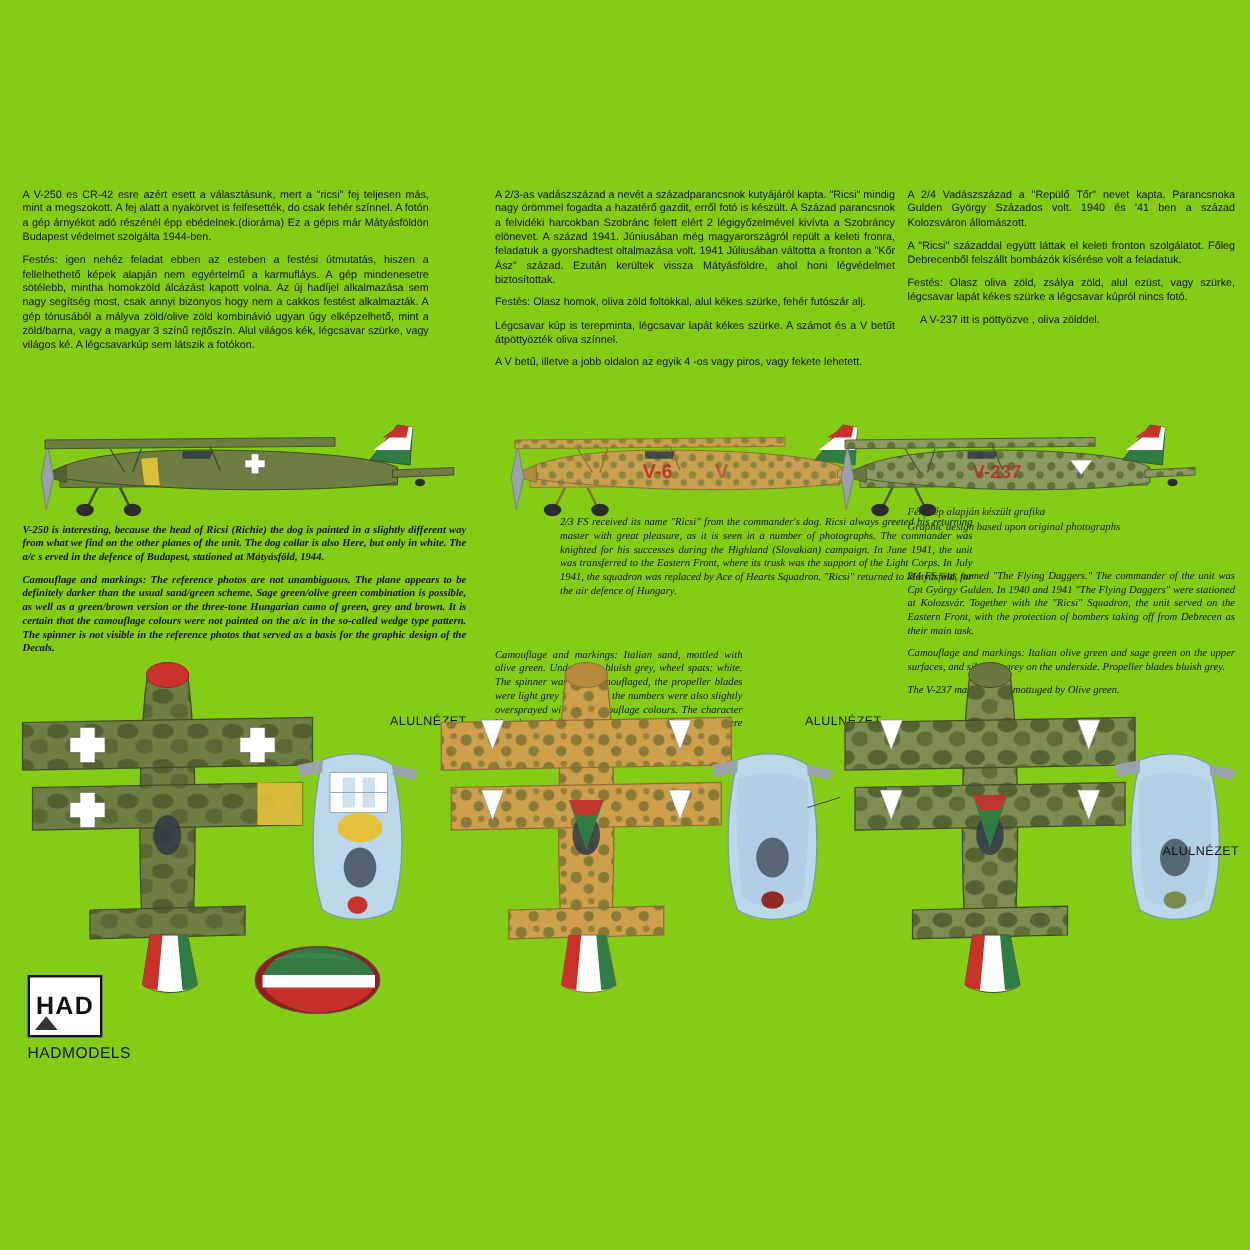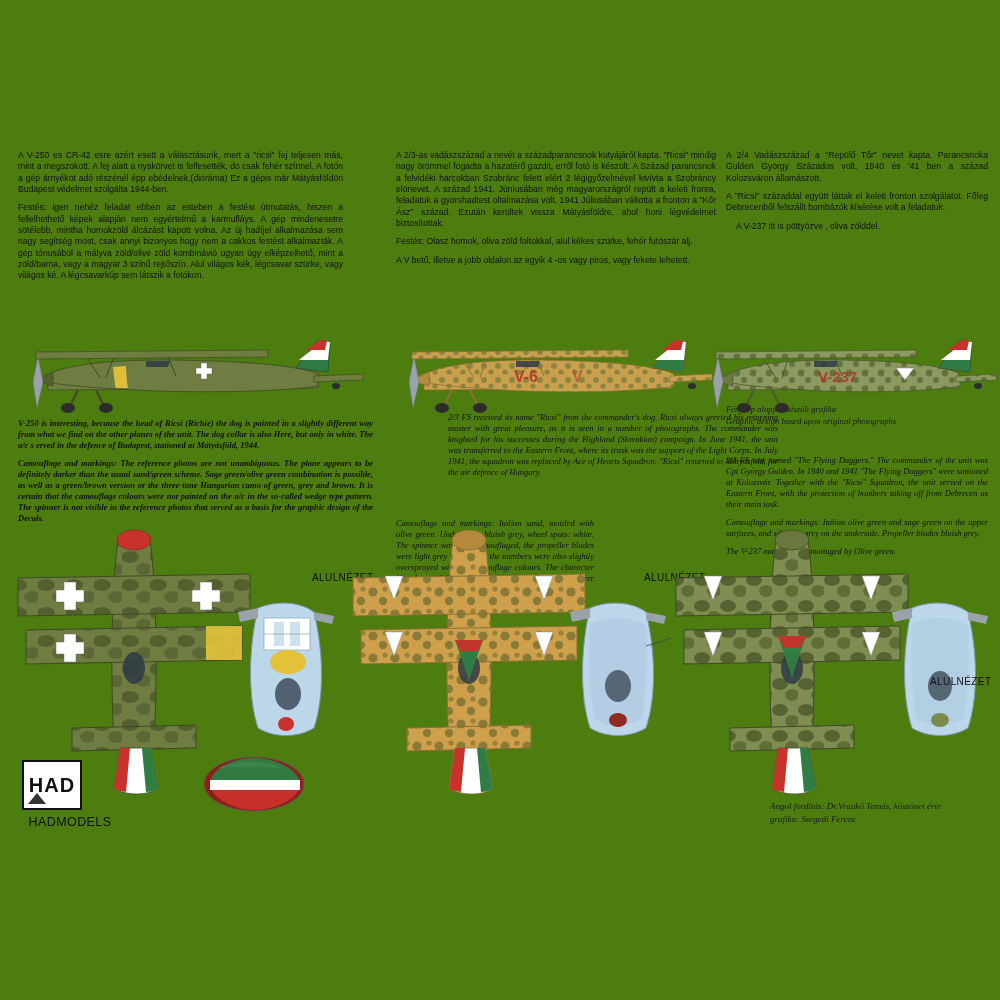--- a/index.html
+++ b/index.html
@@ -11,21 +11,21 @@
     width: 1000px;
     height: 1000px;
     position: relative;
     font-family: "Liberation Sans", sans-serif;
     color: #1a1a1a;
     overflow: hidden;
   }
   .sheet {
     position: absolute;
     inset: 0;
-    background: #4d7c0f;
+    background: #84cc16;
   }
   
   .col {
     position: absolute;
     font-size: 8.6px;
     line-height: 1.32;
     text-align: justify;
     color: #111;
   }
   .col p { margin: 0 0 7px 0; }
@@ -59,23 +59,22 @@
     left: 770px; top: 800px; width: 215px;
     font-family: "Liberation Serif", serif;
     font-style: italic;
     font-size: 9px;
     line-height: 1.4;
   }
 
   
   .logo {
     position: absolute;
-    left: 22px; top: 760px;
+    left: 22px; top: 780px;
     width: 96px;
-    text-align: center;
   }
   .logo-box {
     width: 56px; height: 46px;
     border: 2.5px solid #111;
     position: relative;
     display: flex;
     align-items: center;
     justify-content: center;
     background: #fff;
   }
@@ -121,26 +120,28 @@
 <div class="sheet">
 
   <div class="col hu colA">
     <p>A V-250 es CR-42 esre azért esett a választásunk, mert a "ricsi" fej teljesen más, mint a megszokott. A fej alatt a nyakörvet is felfesették, do csak fehér színnel. A fotón a gép árnyékot adó részénél épp ebédelnek.(dioráma) Ez a gépis már Mátyásföldön Budapest védelmet szolgálta 1944-ben.</p>
     <p>Festés: igen nehéz feladat ebben az esteben a festési útmutatás, hiszen a fellelhethető képek alapján nem egyértelmű a karmufláys. A gép mindenesetre sötélebb, mintha homokzöld  álcázást kapott volna. Az új hadíjel alkalmazása sem nagy segítség most, csak annyi bizonyos hogy nem a cakkos festést alkalmazták. A gép tónusából a mályva zöld/olive zöld kombinávió ugyan úgy elképzelhető, mint a zöld/barna, vagy a magyar 3 színű rejtőszín. Alul világos kék, légcsavar szürke, vagy világos ké. A légcsavarkúp sem látszik a fotókon.</p>
   </div>
 
   <div class="col hu colB">
     <p>A 2/3-as vadászszázad a nevét a századparancsnok kutyájáról kapta. "Ricsi" mindig nagy örömmel fogadta a hazatérő gazdit, erről  fotó is készült. A Század parancsnok a felvidéki harcokban Szobránc felett elért 2 légigyőzelmével kivívta a Szobráncy elönevet. A század 1941. Júniusában még magyarországról repült a keleti fronra, feladatuk a  gyorshadtest oltalmazása volt. 1941 Júliusában váltotta a fronton a "Kőr Ász" század. Ezután kerültek vissza Mátyásföldre, ahol honi légvédelmet biztosítottak.</p>
     <p>Festés: Olasz homok, oliva zöld foltokkal, alul kékes szürke, fehér futószár alj.</p>
+    <p>Légcsavar kúp is terepminta, légcsavar lapát kékes szürke. A számot és a V betűt átpöttyözték oliva színnel.</p>
     <p>A V betű, illetve a jobb oldalon az egyik 4 -os vagy piros, vagy fekete lehetett.</p>
   </div>
 
   <div class="col hu colC">
     <p>A 2/4 Vadászszázad a "Repülő Tőr" nevet kapta. Parancsnoka Gulden György Százados volt. 1940 és '41 ben a század Kolozsváron állomászott.</p>
     <p>A "Ricsi" századdal együtt láttak el keleti fronton szolgálatot. Főleg Debrecenből felszállt bombázók kísérése volt a feladatuk.</p>
+    <p>Festés: Olasz oliva zöld, zsálya zöld, alul ezüst, vagy szürke, légcsavar lapát kékes szürke a légcsavar kúpról nincs fotó.</p>
     <p class="indent">A V-237 itt is pöttyözve , oliva zölddel.</p>
   </div>
 
   <div class="col en enA">
     <p>V-250 is interesting, because the head of Ricsi (Richie) the                    dog is   painted in a slightly different way from what we find on the other planes of the              unit. The dog collar is also Here, but only in white. The a/c s erved in the defence of Budapest, stationed at Mátyásföld, 1944.</p>
     <p>Camouflage and markings: The reference photos are not unambiguous. The plane appears to be definitely darker than the usual sand/green scheme. Sage green/olive green combination is possible, as well as a green/brown version or the three-tone Hungarian camo of green, grey and brown. It is certain that the camouflage colours were not painted on the a/c in the so-called wedge type pattern. The spinner is not visible in the reference photos that served as a basis for the graphic design of the Decals.</p>
   </div>
 
   <div class="col en enB">
     <p>Camouflage and markings: Italian sand, mottled with olive green. Undersides: bluish grey, wheel spats: white. The                     spinner was also camouflaged, the propeller blades were light grey   The V- and the numbers were also slightly oversprayed with          the camouflage colours. The character V and one of the        numbers 6 on the right hand Side were either red or black.</p>
@@ -154,24 +155,20 @@
     <p>2/4 FS was named "The Flying Daggers." The commander of the unit was Cpt György Gulden. In 1940 and 1941 "The Flying Daggers" were stationed at Kolozsvár. Together with the "Ricsi" Squadron, the unit served on the Eastern Front, with the protection of bombers taking off from Debrecen as their main task.</p>
     <p>Camouflage and markings: Italian olive green and sage green on the upper surfaces, and silver or grey on the underside. Propeller blades bluish grey.</p>
     <p>The V-237 markings are mottuged by Olive green.</p>
   </div>
 
   <div class="noteC">
     <div>Fénykép alapján készült grafika</div>
     <div>Graphic design based upon original photographs</div>
   </div>
 
-  <div class="credits">
-    <div>Angol fordítás: Dr.Vraukó Tamás, köszönet érte</div>
-    <div>grafika: Szegedi Ferenc</div>
-  </div>
 
   <div class="logo">
     <div class="logo-box">
       <span>HAD</span>
     </div>
     <div class="logo-text">HADMODELS</div>
   </div>
 
   <div class="art" style="left:18px; top:320px;">
     <svg width="352" height="95" viewBox="0 0 352 95">
@@ -233,21 +230,21 @@
 
       <text x="118" y="62" font-family="Liberation Sans, sans-serif" font-size="16" font-weight="bold" fill="#b7332a" opacity="0.92">V-6</text>
       <text x="176" y="62" font-family="Liberation Sans, sans-serif" font-size="16" font-weight="bold" fill="#b7332a" opacity="0.6">V</text>
       <path d="M56,70 L48,86 M74,70 L82,86" stroke="#8a6f32" stroke-width="2" fill="none"></path>
       <ellipse cx="46" cy="88" rx="7" ry="5" fill="#2c2c2c"></ellipse>
       <ellipse cx="84" cy="88" rx="7" ry="5" fill="#2c2c2c"></ellipse>
       <ellipse cx="296" cy="66" rx="4" ry="3" fill="#2c2c2c"></ellipse>
     </svg>
   </div>
 
-  <div class="art" style="left:700px; top:320px;">
+  <div class="art" style="left:660px; top:320px;">
     <svg width="300" height="95" viewBox="0 0 300 95">
       <defs>
         <pattern id="mottle237" width="16" height="16" patternUnits="userSpaceOnUse">
           <rect width="16" height="16" fill="#8c9a62"></rect>
           <circle cx="5" cy="5" r="3.4" fill="#5d6b36" opacity="0.85"></circle>
           <circle cx="12" cy="12" r="3" fill="#5d6b36" opacity="0.85"></circle>
         </pattern>
       </defs>
       <path d="M28,62 L258,60 L258,68 L28,70 Z" fill="url(#mottle237)" stroke="#4c5730" stroke-width="0.7"></path>
       <path d="M26,55 C52,42 104,38 176,41 C222,43 250,48 260,54 L260,66 C234,71 176,73 124,71 C82,69 46,66 26,62 Z" fill="url(#mottle237)" stroke="#4c5730" stroke-width="0.8"></path>

